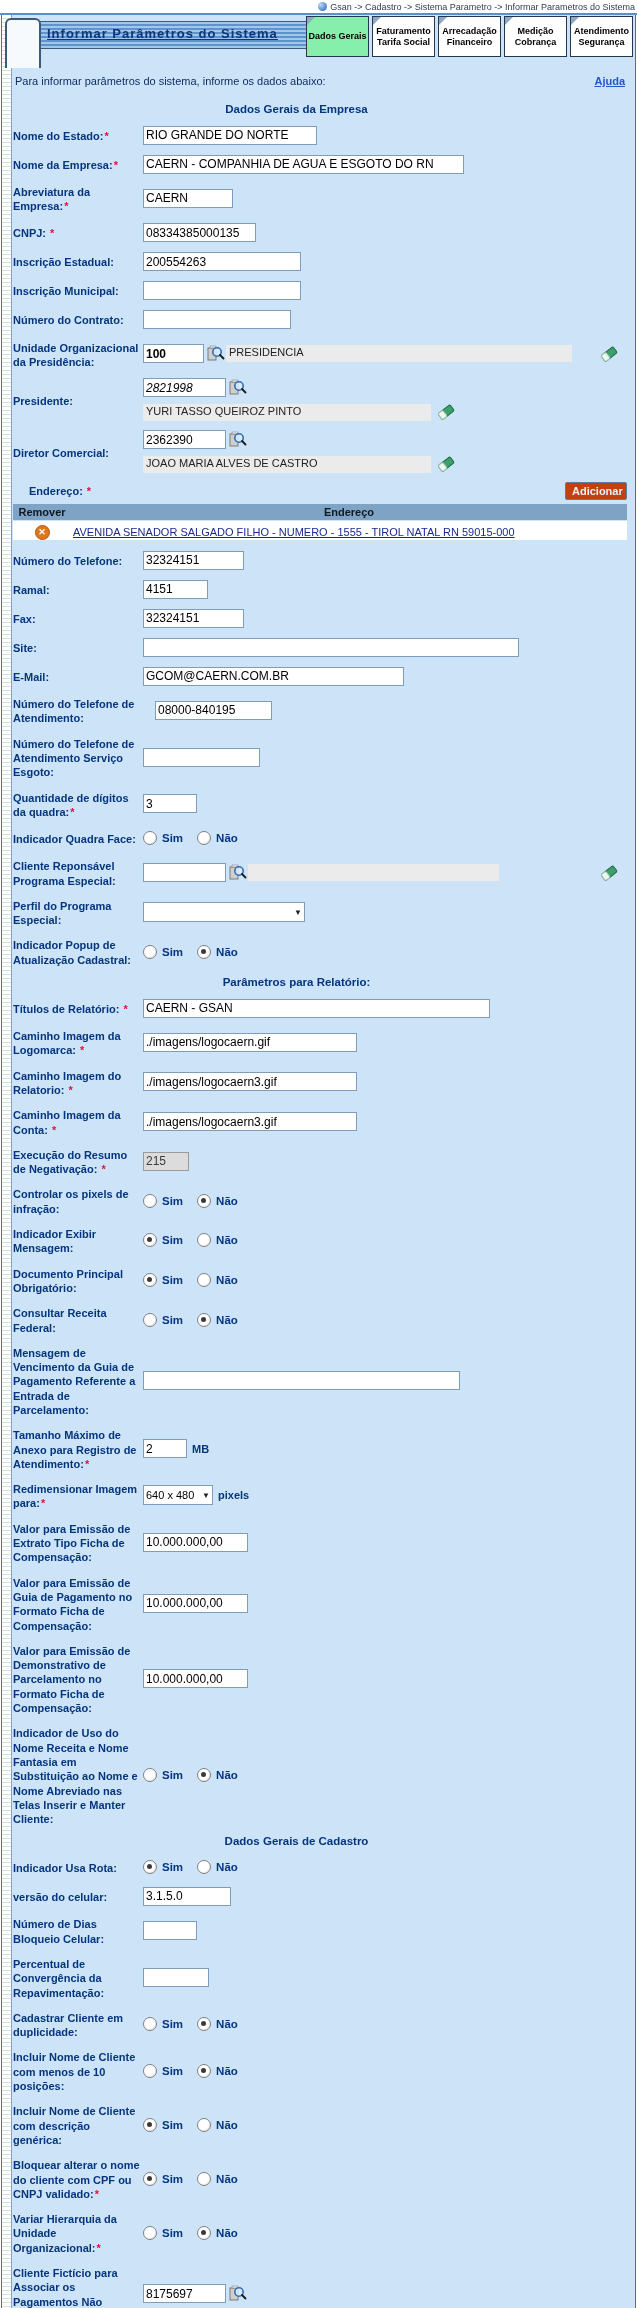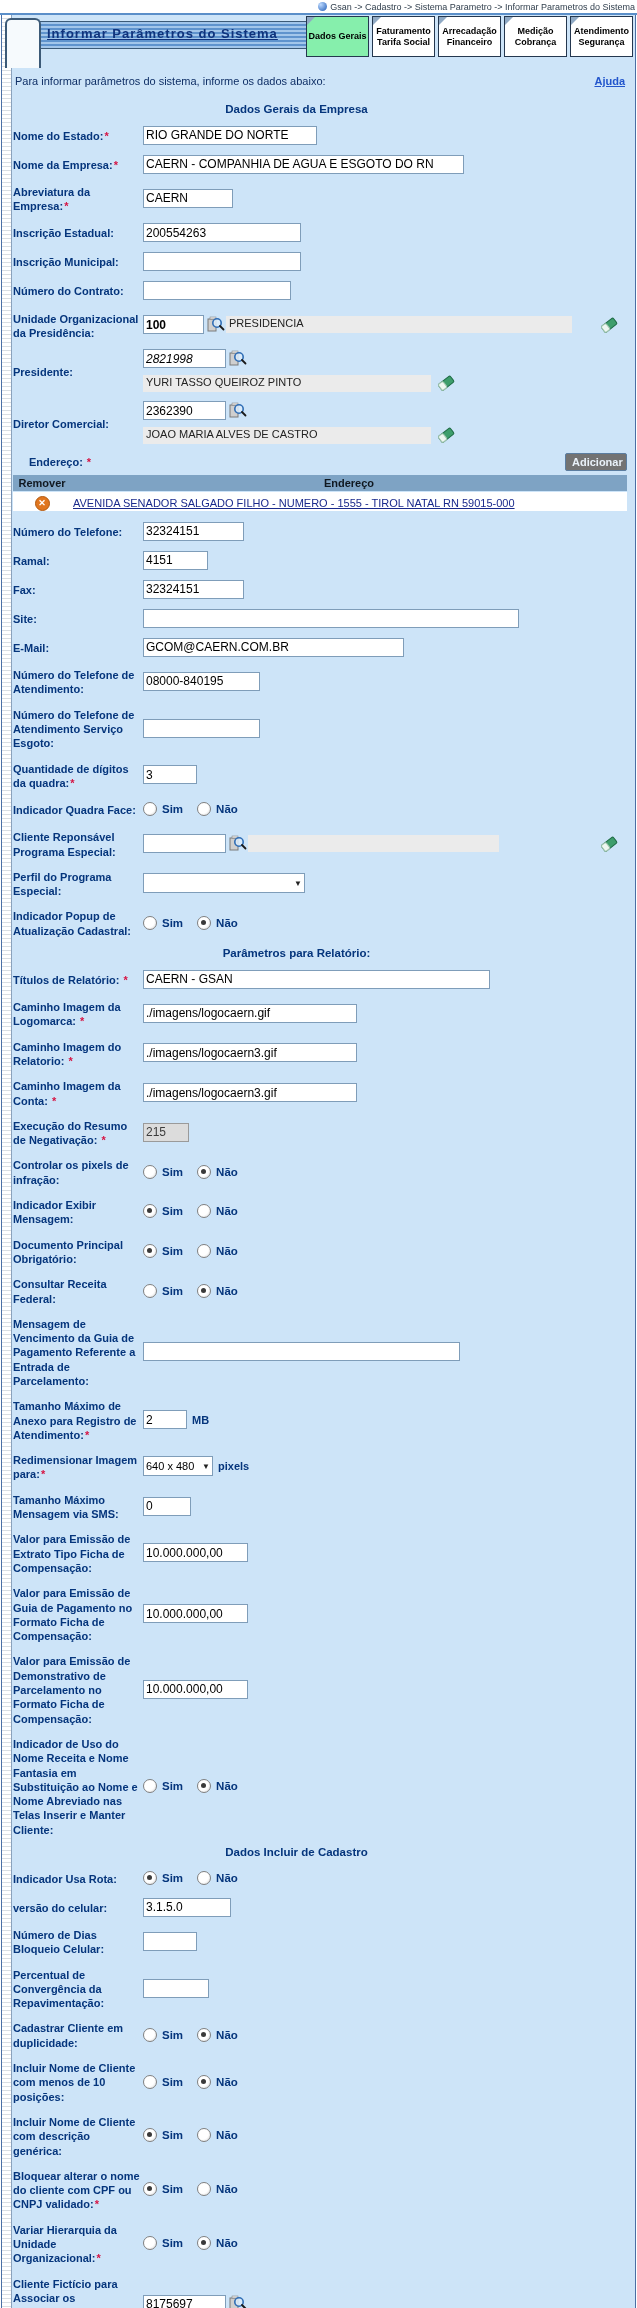--- a/index.html
+++ b/index.html
@@ -38,21 +38,21 @@
   .radio-label{font-size:11.5px;font-weight:bold;color:#05357c;margin:0 14px 0 5px;}
   .lookup-line{display:flex;align-items:center;width:100%;}
   .icon-btn{width:19px;height:18px;margin-left:3px;cursor:pointer;flex:none;line-height:0;}
   .descbox{background:#ebebeb;height:15px;font-size:11px;color:#222;padding:1px 3px;overflow:hidden;white-space:nowrap;flex:none;}
   .eraser-auto{margin-left:auto;margin-right:8px;}
   .eraser-near{margin-left:6px;}
   
   .addr-block{margin:2px 8px 10px 0;}
   .addr-top{display:flex;align-items:center;margin-bottom:4px;}
   .addr-label{width:128px;flex:none;font-size:11px;font-weight:bold;color:#05357c;padding-left:16px;}
-  .add-btn{margin-left:auto;width:62px;height:18px;background:#737373;border:1px solid #5b7da0;color:#e9f1f9;font-weight:bold;font-size:11px;border-radius:2px;cursor:pointer;font-family:inherit;}
+  .add-btn{margin-left:auto;width:62px;height:18px;background:#c2410c;border:1px solid #5b7da0;color:#e9f1f9;font-weight:bold;font-size:11px;border-radius:2px;cursor:pointer;font-family:inherit;}
   .addr-head{display:flex;background:#7ea3c4;height:16px;align-items:center;font-size:11px;font-weight:bold;color:#101820;}
   .col-rem{width:58px;text-align:center;flex:none;}
   .col-end{flex:1;text-align:center;}
   .addr-row{display:flex;background:#fff;height:19px;align-items:center;margin-top:1px;}
   .remove-icon{width:13px;height:13px;border-radius:50%;background:#e0761f;border:1px solid #b35a10;color:#fff;font-size:9px;font-weight:bold;display:inline-flex;align-items:center;justify-content:center;cursor:pointer;margin:0 auto;}
   .addr-link{font-size:11px;color:#1a2a8c;text-decoration:underline;padding-left:2px;cursor:pointer;}
 </style>
 </head>
 <body>
 
@@ -95,20 +95,26 @@
           <input class="inp" type="text" value="CAERN - COMPANHIA DE AGUA E ESGOTO DO RN" style="width: 315px;">
         </div>
       </div>
       <div class="form-row">
         <div class="row-label">Abreviatura da Empresa:<span class="req">*</span></div>
         <div class="row-ctl">
           <input class="inp" type="text" value="CAERN" style="width: 84px;">
         </div>
       </div>
       <div class="form-row">
+        <div class="row-label">CNPJ: <span class="req">*</span></div>
+        <div class="row-ctl">
+          <input class="inp" type="text" value="08334385000135" style="width: 107px;">
+        </div>
+      </div>
+      <div class="form-row">
         <div class="row-label">Inscrição Estadual:</div>
         <div class="row-ctl">
           <input class="inp" type="text" value="200554263" style="width: 152px;">
         </div>
       </div>
       <div class="form-row">
         <div class="row-label">Inscrição Municipal:</div>
         <div class="row-ctl">
           <input class="inp" type="text" style="width: 152px;">
         </div>
@@ -226,21 +232,21 @@
       </div>
       <div class="form-row">
         <div class="row-label">E-Mail:</div>
         <div class="row-ctl">
           <input class="inp" type="text" value="GCOM@CAERN.COM.BR" style="width: 255px;">
         </div>
       </div>
       <div class="form-row">
         <div class="row-label">Número do Telefone de Atendimento:</div>
         <div class="row-ctl">
-          <input class="inp" type="text" value="08000-840195" style="width: 111px;">
+          <input class="inp" type="text" value="08000-840195" style="width: 111px; margin-left: 12px;">
         </div>
       </div>
       <div class="form-row">
         <div class="row-label">Número do Telefone de Atendimento Serviço Esgoto:</div>
         <div class="row-ctl">
           <input class="inp" type="text" style="width: 111px;">
         </div>
       </div>
       <div class="form-row">
         <div class="row-label">Quantidade de dígitos da quadra:<span class="req">*</span></div>
@@ -380,26 +386,20 @@
         <div class="row-label">Redimensionar Imagem para:<span class="req">*</span></div>
         <div class="row-ctl">
           <div class="selectbox" style="width: 64px;">
             <span class="selval">640 x 480</span>
             <span class="caret">▼</span>
           </div>
           <span class="unit">pixels</span>
         </div>
       </div>
       <div class="form-row">
-        <div class="row-label">Tamanho Máximo Mensagem via SMS:</div>
-        <div class="row-ctl">
-          <input class="inp" type="text" value="0" style="width: 42px;">
-        </div>
-      </div>
-      <div class="form-row">
         <div class="row-label">Valor para Emissão de Extrato Tipo Ficha de Compensação:</div>
         <div class="row-ctl">
           <input class="inp" type="text" value="10.000.000,00" style="width: 99px;">
         </div>
       </div>
       <div class="form-row">
         <div class="row-label">Valor para Emissão de Guia de Pagamento no Formato Ficha de Compensação:</div>
         <div class="row-ctl">
           <input class="inp" type="text" value="10.000.000,00" style="width: 99px;">
         </div>
@@ -412,21 +412,21 @@
       </div>
       <div class="form-row">
         <div class="row-label">Indicador de Uso do Nome Receita e Nome Fantasia em Substituição ao Nome e Nome Abreviado nas Telas Inserir e Manter Cliente:</div>
         <div class="row-ctl">
           <span class="radio"></span>
           <span class="radio-label">Sim</span>
           <span class="radio sel"></span>
           <span class="radio-label">Não</span>
         </div>
       </div>
-      <div class="section-heading">Dados Incluir de Cadastro</div>
+      <div class="section-heading">Dados Gerais de Cadastro</div>
       <div class="form-row">
         <div class="row-label">Indicador Usa Rota:</div>
         <div class="row-ctl">
           <span class="radio sel"></span>
           <span class="radio-label">Sim</span>
           <span class="radio"></span>
           <span class="radio-label">Não</span>
         </div>
       </div>
       <div class="form-row">

